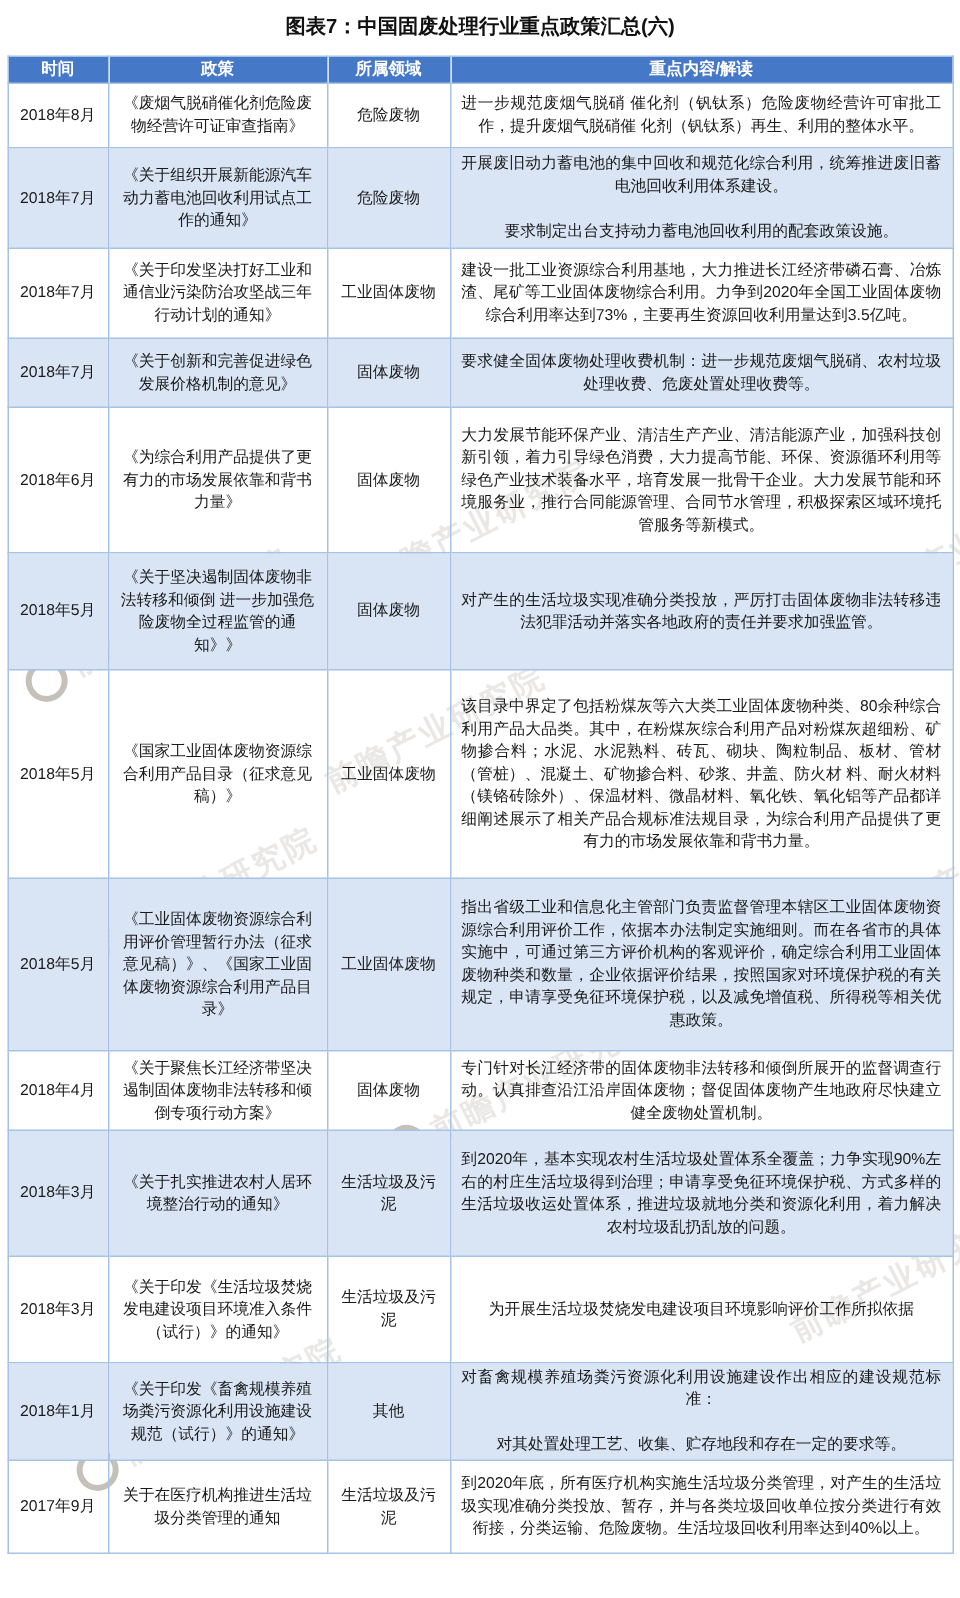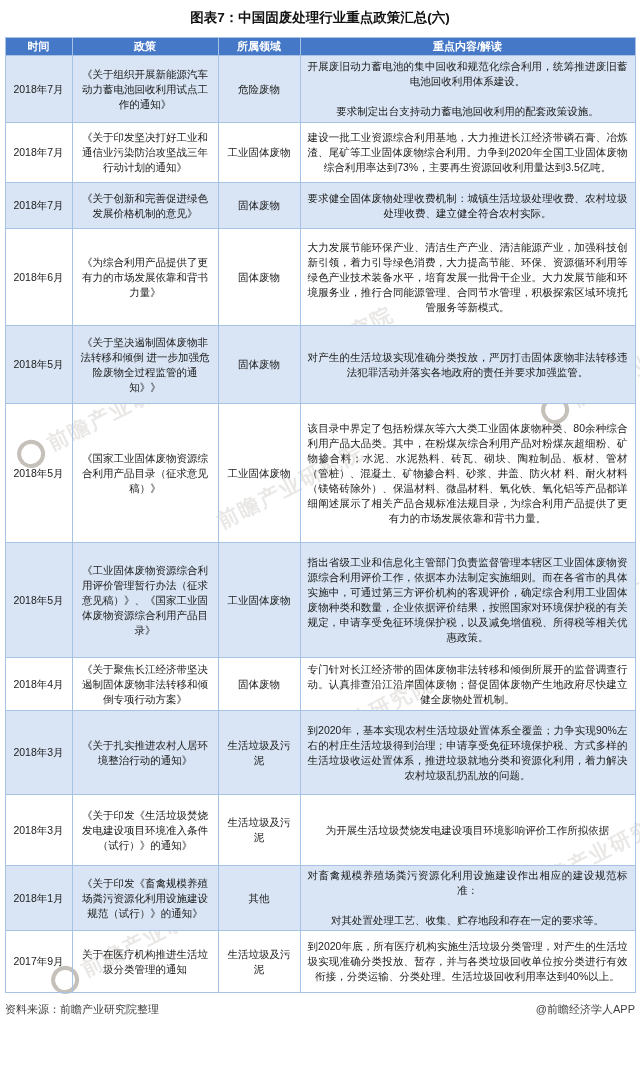--- a/index.html
+++ b/index.html
@@ -127,39 +127,45 @@
       </colgroup>
       <thead>
         <tr>
           <th>时间</th>
           <th>政策</th>
           <th>所属领域</th>
           <th>重点内容/解读</th>
         </tr>
       </thead>
       <tbody>
+        <tr style="height:43px">
+          <td class="c-time">2018年8月</td>
+          <td class="c-policy">《废烟气脱硝催化剂危险废物经营许可证审查指南》</td>
+          <td class="c-field">危险废物</td>
+          <td class="c-content">进一步规范废烟气脱硝 催化剂（钒钛系）危险废物经营许可审批工作，提升废烟气脱硝催 化剂（钒钛系）再生、利用的整体水平。</td>
+        </tr>
         <tr class="alt" style="height:67px">
           <td class="c-time">2018年7月</td>
           <td class="c-policy">《关于组织开展新能源汽车动力蓄电池回收利用试点工作的通知》</td>
           <td class="c-field">危险废物</td>
           <td class="c-content">开展废旧动力蓄电池的集中回收和规范化综合利用，统筹推进废旧蓄电池回收利用体系建设。
 
 要求制定出台支持动力蓄电池回收利用的配套政策设施。</td>
         </tr>
         <tr style="height:60px">
           <td class="c-time">2018年7月</td>
           <td class="c-policy">《关于印发坚决打好工业和通信业污染防治攻坚战三年行动计划的通知》</td>
           <td class="c-field">工业固体废物</td>
           <td class="c-content">建设一批工业资源综合利用基地，大力推进长江经济带磷石膏、冶炼渣、尾矿等工业固体废物综合利用。力争到2020年全国工业固体废物综合利用率达到73%，主要再生资源回收利用量达到3.5亿吨。</td>
         </tr>
         <tr class="alt" style="height:46px">
           <td class="c-time">2018年7月</td>
           <td class="c-policy">《关于创新和完善促进绿色发展价格机制的意见》</td>
           <td class="c-field">固体废物</td>
-          <td class="c-content">要求健全固体废物处理收费机制：城镇生活垃圾处理收费、农村垃圾处理收费、建立健全符合农村实际。</td>
+          <td class="c-content">要求健全固体废物处理收费机制：进一步规范废烟气脱硝、农村垃圾处理收费、危废处置处理收费等。</td>
         </tr>
         <tr style="height:97px">
           <td class="c-time">2018年6月</td>
           <td class="c-policy">《为综合利用产品提供了更有力的市场发展依靠和背书力量》</td>
           <td class="c-field">固体废物</td>
           <td class="c-content">大力发展节能环保产业、清洁生产产业、清洁能源产业，加强科技创新引领，着力引导绿色消费，大力提高节能、环保、资源循环利用等绿色产业技术装备水平，培育发展一批骨干企业。大力发展节能和环境服务业，推行合同能源管理、合同节水管理，积极探索区域环境托管服务等新模式。</td>
         </tr>
         <tr class="alt" style="height:78px">
           <td class="c-time">2018年5月</td>
           <td class="c-policy">《关于坚决遏制固体废物非法转移和倾倒 进一步加强危险废物全过程监管的通知》》</td>
@@ -201,23 +207,19 @@
           <td class="c-policy">《关于印发《畜禽规模养殖场粪污资源化利用设施建设规范（试行）》的通知》</td>
           <td class="c-field">其他</td>
           <td class="c-content">对畜禽规模养殖场粪污资源化利用设施建设作出相应的建设规范标准：
 
 对其处置处理工艺、收集、贮存地段和存在一定的要求等。</td>
         </tr>
         <tr style="height:62px">
           <td class="c-time">2017年9月</td>
           <td class="c-policy">关于在医疗机构推进生活垃圾分类管理的通知</td>
           <td class="c-field">生活垃圾及污泥</td>
-          <td class="c-content">到2020年底，所有医疗机构实施生活垃圾分类管理，对产生的生活垃圾实现准确分类投放、暂存，并与各类垃圾回收单位按分类进行有效衔接，分类运输、分类处理。生活垃圾回收利用率达到40%以上。</td>
+          <td class="c-content">到2020年底，所有医疗机构实施生活垃圾分类管理，对产生的生活垃圾实现准确分类投放、暂存，并与各类垃圾回收单位按分类进行有效衔接，分类运输、危险废物。生活垃圾回收利用率达到40%以上。</td>
         </tr>
       </tbody>
     </table>
 
-    <div class="footer">
-      <span>资料来源：前瞻产业研究院整理</span>
-      <span>@前瞻经济学人APP</span>
-    </div>
   </div>
 </div>
 
 </body></html>

